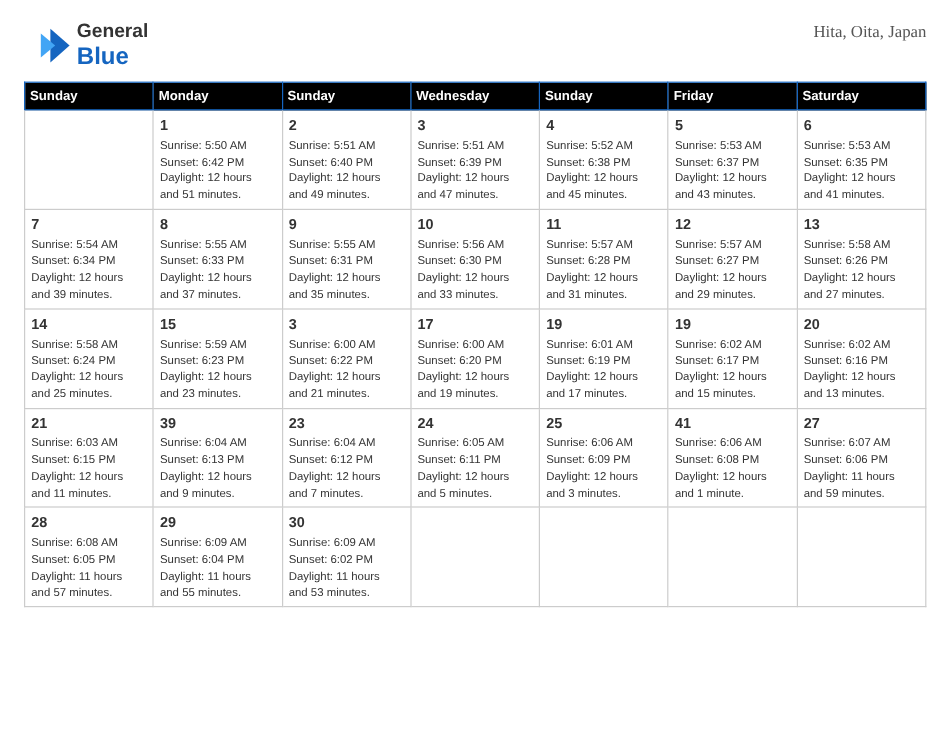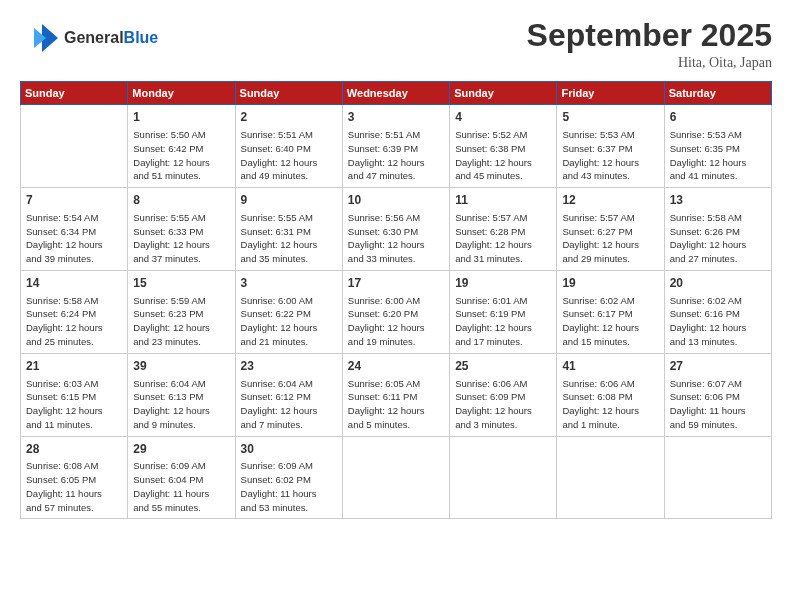--- a/index.html
+++ b/index.html
@@ -36,21 +36,21 @@
       color: #555;
       margin-top: 2px;
       font-family: Liberation Serif, serif;
     }
     .calendar {
       width: 100%;
       border-collapse: collapse;
       font-size: 10px;
     }
     .calendar th {
-      background: #b91c1c;
+      background: #000000;
       color: #fff;
       padding: 5px 4px;
       text-align: left;
       font-size: 11px;
       font-weight: bold;
       border: 1px solid #1565c0;
     }
     .calendar td {
       vertical-align: top;
       padding: 4px 5px;
@@ -77,30 +77,30 @@
     .calendar td.empty {
       background: #fff;
     }
     .logo-wrapper {
       display: flex;
       align-items: center;
       gap: 4px;
     }
     .logo-name {
       display: flex;
-      flex-direction: row;
+      flex-direction: column;
       line-height: 1.1;
     }
     .logo-general {
       font-size: 16px;
       font-weight: bold;
       color: #333;
     }
     .logo-blue-text {
-      font-size: 16px;
+      font-size: 20px;
       font-weight: bold;
       color: #1565c0;
     }
   </style>
 </head>
 <body>
 
 <div class="page">
   <div class="header">
     <div class="logo-wrapper">
@@ -109,21 +109,20 @@
 
         <polygon points="22,6 38,20 22,34" fill="#1565c0"></polygon>
         <polygon points="14,10 26,20 14,30" fill="#42a5f5"></polygon>
       </svg>
       <div class="logo-name">
         <span class="logo-general">General</span>
         <span class="logo-blue-text">Blue</span>
       </div>
     </div>
     <div class="title-block">
-      <div class="month-title">September 2025</div>
       <div class="location">Hita, Oita, Japan</div>
     </div>
   </div>
 
   <table class="calendar">
     <thead>
       <tr>
         <th>Sunday</th>
         <th>Monday</th>
         <th>Sunday</th>

